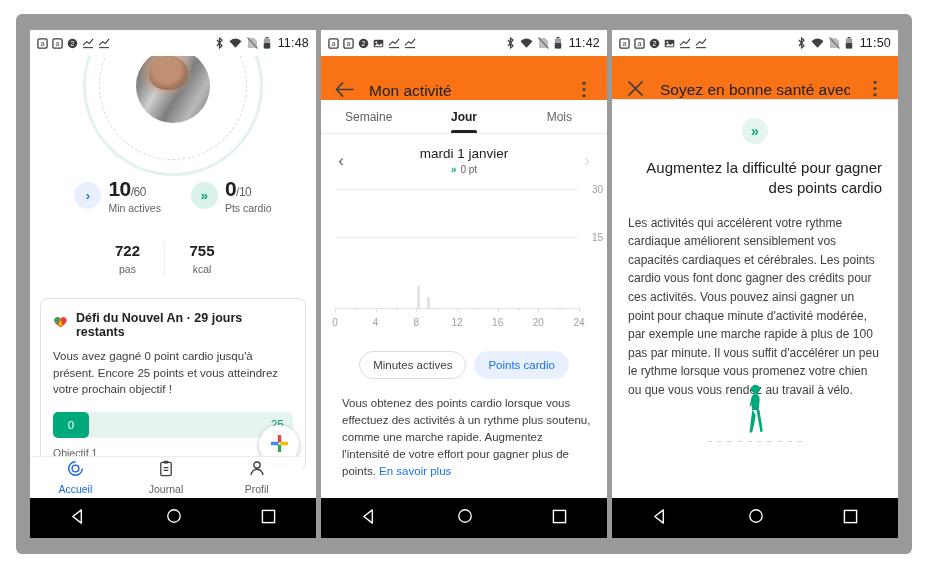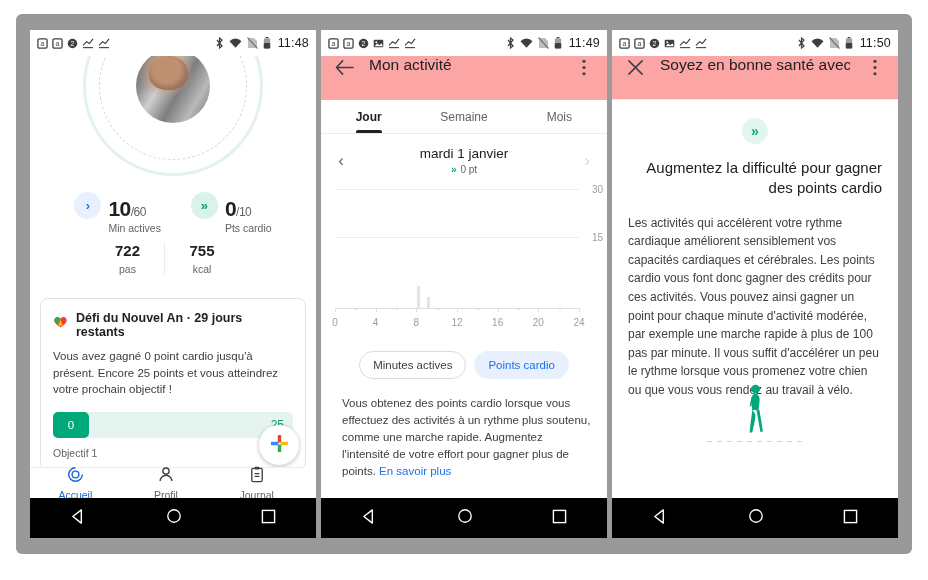--- a/index.html
+++ b/index.html
@@ -50,23 +50,23 @@
     font-size: 11.5px;
     color: #202124;
   }
   .sb-left { display: flex; align-items: center; gap: 4px; }
   .sb-right { margin-left: auto; display: flex; align-items: center; gap: 5px; }
   .sb-ico { display: inline-flex; align-items: center; }
   .sb-time { font-size: 12.5px; color: #202124; letter-spacing: .2px; margin-left: 2px; }
   
   .appbar {
     height: 44px; flex: 0 0 44px;
-    display: flex; align-items: flex-start;
+    display: flex; align-items: flex-end;
     padding: 0 12px; gap: 14px;
-    background: #fca5a5;
+    background: #f97316;
   }
   .appbar-title {
     font-size: 15.5px; color: #202124; flex: 1;
     white-space: nowrap; overflow: hidden;
   }
   .icon-btn {
     width: 22px; height: 22px;
     display: flex; align-items: center; justify-content: center;
     flex: 0 0 auto;
   }
@@ -108,21 +108,21 @@
     display: flex; justify-content: center; gap: 30px;
   }
   .metric-main { display: flex; align-items: center; gap: 7px; }
   .metric-badge {
     width: 27px; height: 27px; border-radius: 50%;
     display: flex; align-items: center; justify-content: center;
     font-size: 13px; font-weight: bold;
   }
   .badge-blue { background: #e8f0fe; color: #1a73e8; }
   .badge-green { background: #d9f2ea; color: #00a37a; }
-  .metric-texts { line-height: 1; margin-top: 20px; }
+  .metric-texts { line-height: 1; }
   .metric-value {
     font-size: 21px; font-weight: bold; color: #202124; letter-spacing: -.5px;
   }
   .metric-total { font-size: 12px; font-weight: normal; color: #5f6368; }
   .metric-label { font-size: 10.5px; color: #5f6368; margin-top: 4px; }
   .s1-substats {
     position: absolute; left: 0; right: 16px; top: 186px;
     display: flex; justify-content: center;
   }
   .substat {
@@ -173,21 +173,21 @@
   .fab {
     position: absolute; right: 6px; bottom: 4px;
     width: 40px; height: 40px; border-radius: 50%;
     background: #ffffff;
     box-shadow: 0 1px 4px rgba(0,0,0,.28);
     display: flex; align-items: center; justify-content: center;
   }
   
   .bottomnav {
     position: absolute; left: 0; right: 14px; bottom: 0;
-    height: 31px;
+    height: 42px;
     background: rgba(255,255,255,.93);
     border-top: 1px solid #ececec;
     display: flex;
   }
   .navitem {
     flex: 1; display: flex; flex-direction: column;
     align-items: center; justify-content: center; gap: 2px;
   }
   .navlabel { font-size: 10.5px; color: #5f6368; }
   .navitem.active .navlabel { color: #1967d2; }
@@ -427,36 +427,36 @@
                   <circle cx="9" cy="9" r="7.2" fill="none" stroke="#1967d2" stroke-width="1.5"></circle>
                   <circle cx="9" cy="9" r="3.6" fill="none" stroke="#1967d2" stroke-width="1.5"></circle>
                   <path d="M9 1.8 A7.2 7.2 0 0 1 16.2 9" fill="none" stroke="#fff" stroke-width="2.2"></path>
                 </svg>
             </span>
             <span class="navlabel">Accueil</span>
           </div>
           <div class="navitem">
             <span>
               <svg width="16" height="17" viewBox="0 0 16 18">
-                  <circle cx="8" cy="5.4" r="3.3" fill="none" stroke="#3c4043" stroke-width="1.4"></circle>
-                  <path d="M1.8 16 A6.2 6.2 0 0 1 14.2 16" fill="none" stroke="#3c4043" stroke-width="1.4"></path>
-                </svg>
-            </span>
-            <span class="navlabel">Profil</span>
-          </div>
-          <div class="navitem">
-            <span>
-              <svg width="16" height="17" viewBox="0 0 16 18">
                   <rect x="2.5" y="2.5" width="11" height="14" rx="1.4" fill="none" stroke="#3c4043" stroke-width="1.4"></rect>
                   <rect x="5.5" y="0.8" width="5" height="3" rx="1" fill="#3c4043"></rect>
                   <path d="M5.5 8 H10.5 M5.5 11 H10.5" stroke="#3c4043" stroke-width="1.3"></path>
                 </svg>
             </span>
             <span class="navlabel">Journal</span>
           </div>
+          <div class="navitem">
+            <span>
+              <svg width="16" height="17" viewBox="0 0 16 18">
+                  <circle cx="8" cy="5.4" r="3.3" fill="none" stroke="#3c4043" stroke-width="1.4"></circle>
+                  <path d="M1.8 16 A6.2 6.2 0 0 1 14.2 16" fill="none" stroke="#3c4043" stroke-width="1.4"></path>
+                </svg>
+            </span>
+            <span class="navlabel">Profil</span>
+          </div>
         </div>
       </div>
 
       <div class="androidnav">
         <span>
           <svg width="17" height="17" viewBox="0 0 18 18">
               <path d="M12 2 L3 9 L12 16 Z" fill="none" stroke="#ffffff" stroke-width="1.5" stroke-linejoin="round"></path>
             </svg>
         </span>
         <span>
@@ -530,46 +530,46 @@
                 <path d="M0.5 0.5 L10.5 11.5" stroke="#757575" stroke-width="1.2"></path>
               </svg>
           </span>
           <span class="sb-ico">
             <svg width="8" height="12" viewBox="0 0 8 12">
                 <rect x="2.6" y="0" width="2.8" height="1.4" fill="#3c4043"></rect>
                 <rect x="0.8" y="1.4" width="6.4" height="10.1" rx="1" fill="#9aa0a6"></rect>
                 <rect x="0.8" y="6" width="6.4" height="5.5" rx="1" fill="#3c4043"></rect>
               </svg>
           </span>
-          <span class="sb-time">11:49</span>
+          <span class="sb-time">11:42</span>
         </div>
       </div>
 
       <div class="appbar">
         <span class="icon-btn">
           <svg width="19" height="17" viewBox="0 0 20 18">
               <path d="M8 2 L1.5 9 L8 16 M1.5 9 H19" fill="none" stroke="#3c4043" stroke-width="1.6" stroke-linecap="round" stroke-linejoin="round"></path>
             </svg>
         </span>
         <span class="appbar-title">Mon activité</span>
         <span class="icon-btn">
           <svg width="4" height="17" viewBox="0 0 4 18">
               <circle cx="2" cy="2.4" r="1.7" fill="#3c4043"></circle>
               <circle cx="2" cy="9" r="1.7" fill="#3c4043"></circle>
               <circle cx="2" cy="15.6" r="1.7" fill="#3c4043"></circle>
             </svg>
         </span>
       </div>
 
       <div class="tabs">
+        <div class="tab">
+            <span>Semaine</span>
+          </div>
         <div class="tab active">
             <span>Jour</span>
-          </div>
-        <div class="tab">
-            <span>Semaine</span>
           </div>
         <div class="tab">
             <span>Mois</span>
           </div>
       </div>
 
       <div class="s2-body">
         <div class="datenav">
           <span class="chev">‹</span>
           <div class="datenav-center">

